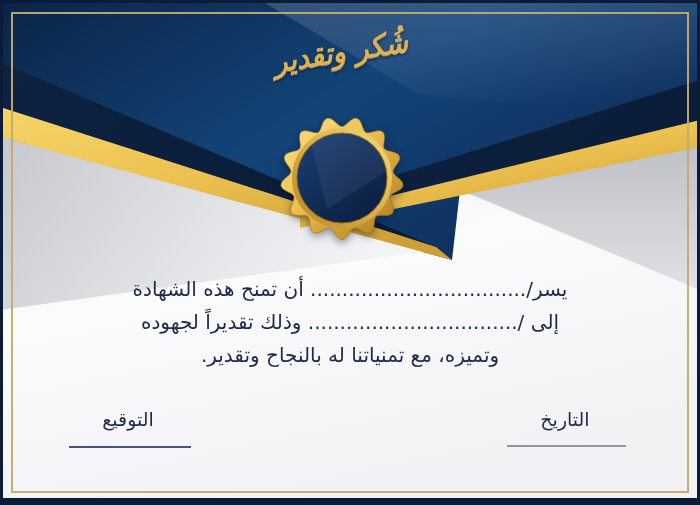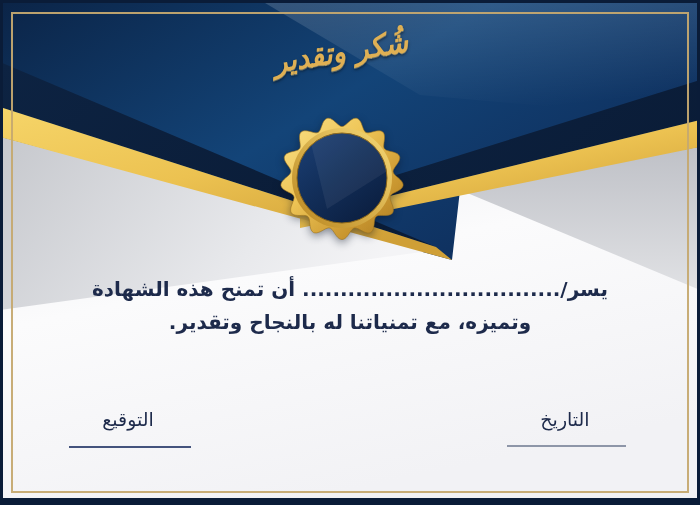--- a/index.html
+++ b/index.html
@@ -20,21 +20,21 @@
     color:#dfb054;
     transform:rotate(-9deg) scaleX(.92);
     text-shadow:0 1px 0 rgba(255,232,160,.35),0 2px 3px rgba(0,0,0,.5);
     letter-spacing:-1px;white-space:nowrap;
   }
   
   .body-text{
     position:absolute;left:50px;top:273px;width:600px;z-index:7;
     direction:rtl;text-align:center;
     color:var(--text_navy,#1d2a4b);
-    font-size:20px;font-weight:bold;line-height:33px;
+    font-size:20px;font-weight:normal;line-height:33px;
   }
   .body-text .line{white-space:nowrap;}
   
   .field-label{
     position:absolute;z-index:7;width:140px;text-align:center;direction:rtl;
     color:var(--text_navy,#1d2a4b);font-size:19px;font-weight:normal;
   }
   .sig-label{left:58px;top:408px;}
   .date-label{left:495px;top:408px;}
   .field-line{position:absolute;z-index:7;height:2px;}
@@ -138,20 +138,21 @@
       <g clip-path="url(#sealClip)">
         <polygon points="30,14 96,6 120,52 50,96" fill="#ffffff" opacity="0.06"></polygon>
       </g>
     </svg>
   </div>
 
   <div class="callig" dir="rtl">شُكر وتقدير</div>
 
   <div class="body-text" dir="rtl">
     <div class="line">يسر/..................................   أن تمنح هذه الشهادة</div>
+    <div class="line">إلى /.................................  وذلك تقديراً  لجهوده</div>
     <div class="line">وتميزه،  مع تمنياتنا له بالنجاح وتقدير.</div>
   </div>
 
   <div class="field-label sig-label" dir="rtl">التوقيع</div>
   <div class="field-line sig-line"></div>
 
   <div class="field-label date-label" dir="rtl">التاريخ</div>
   <div class="field-line date-line"></div>
 
   <div class="frame"></div>

